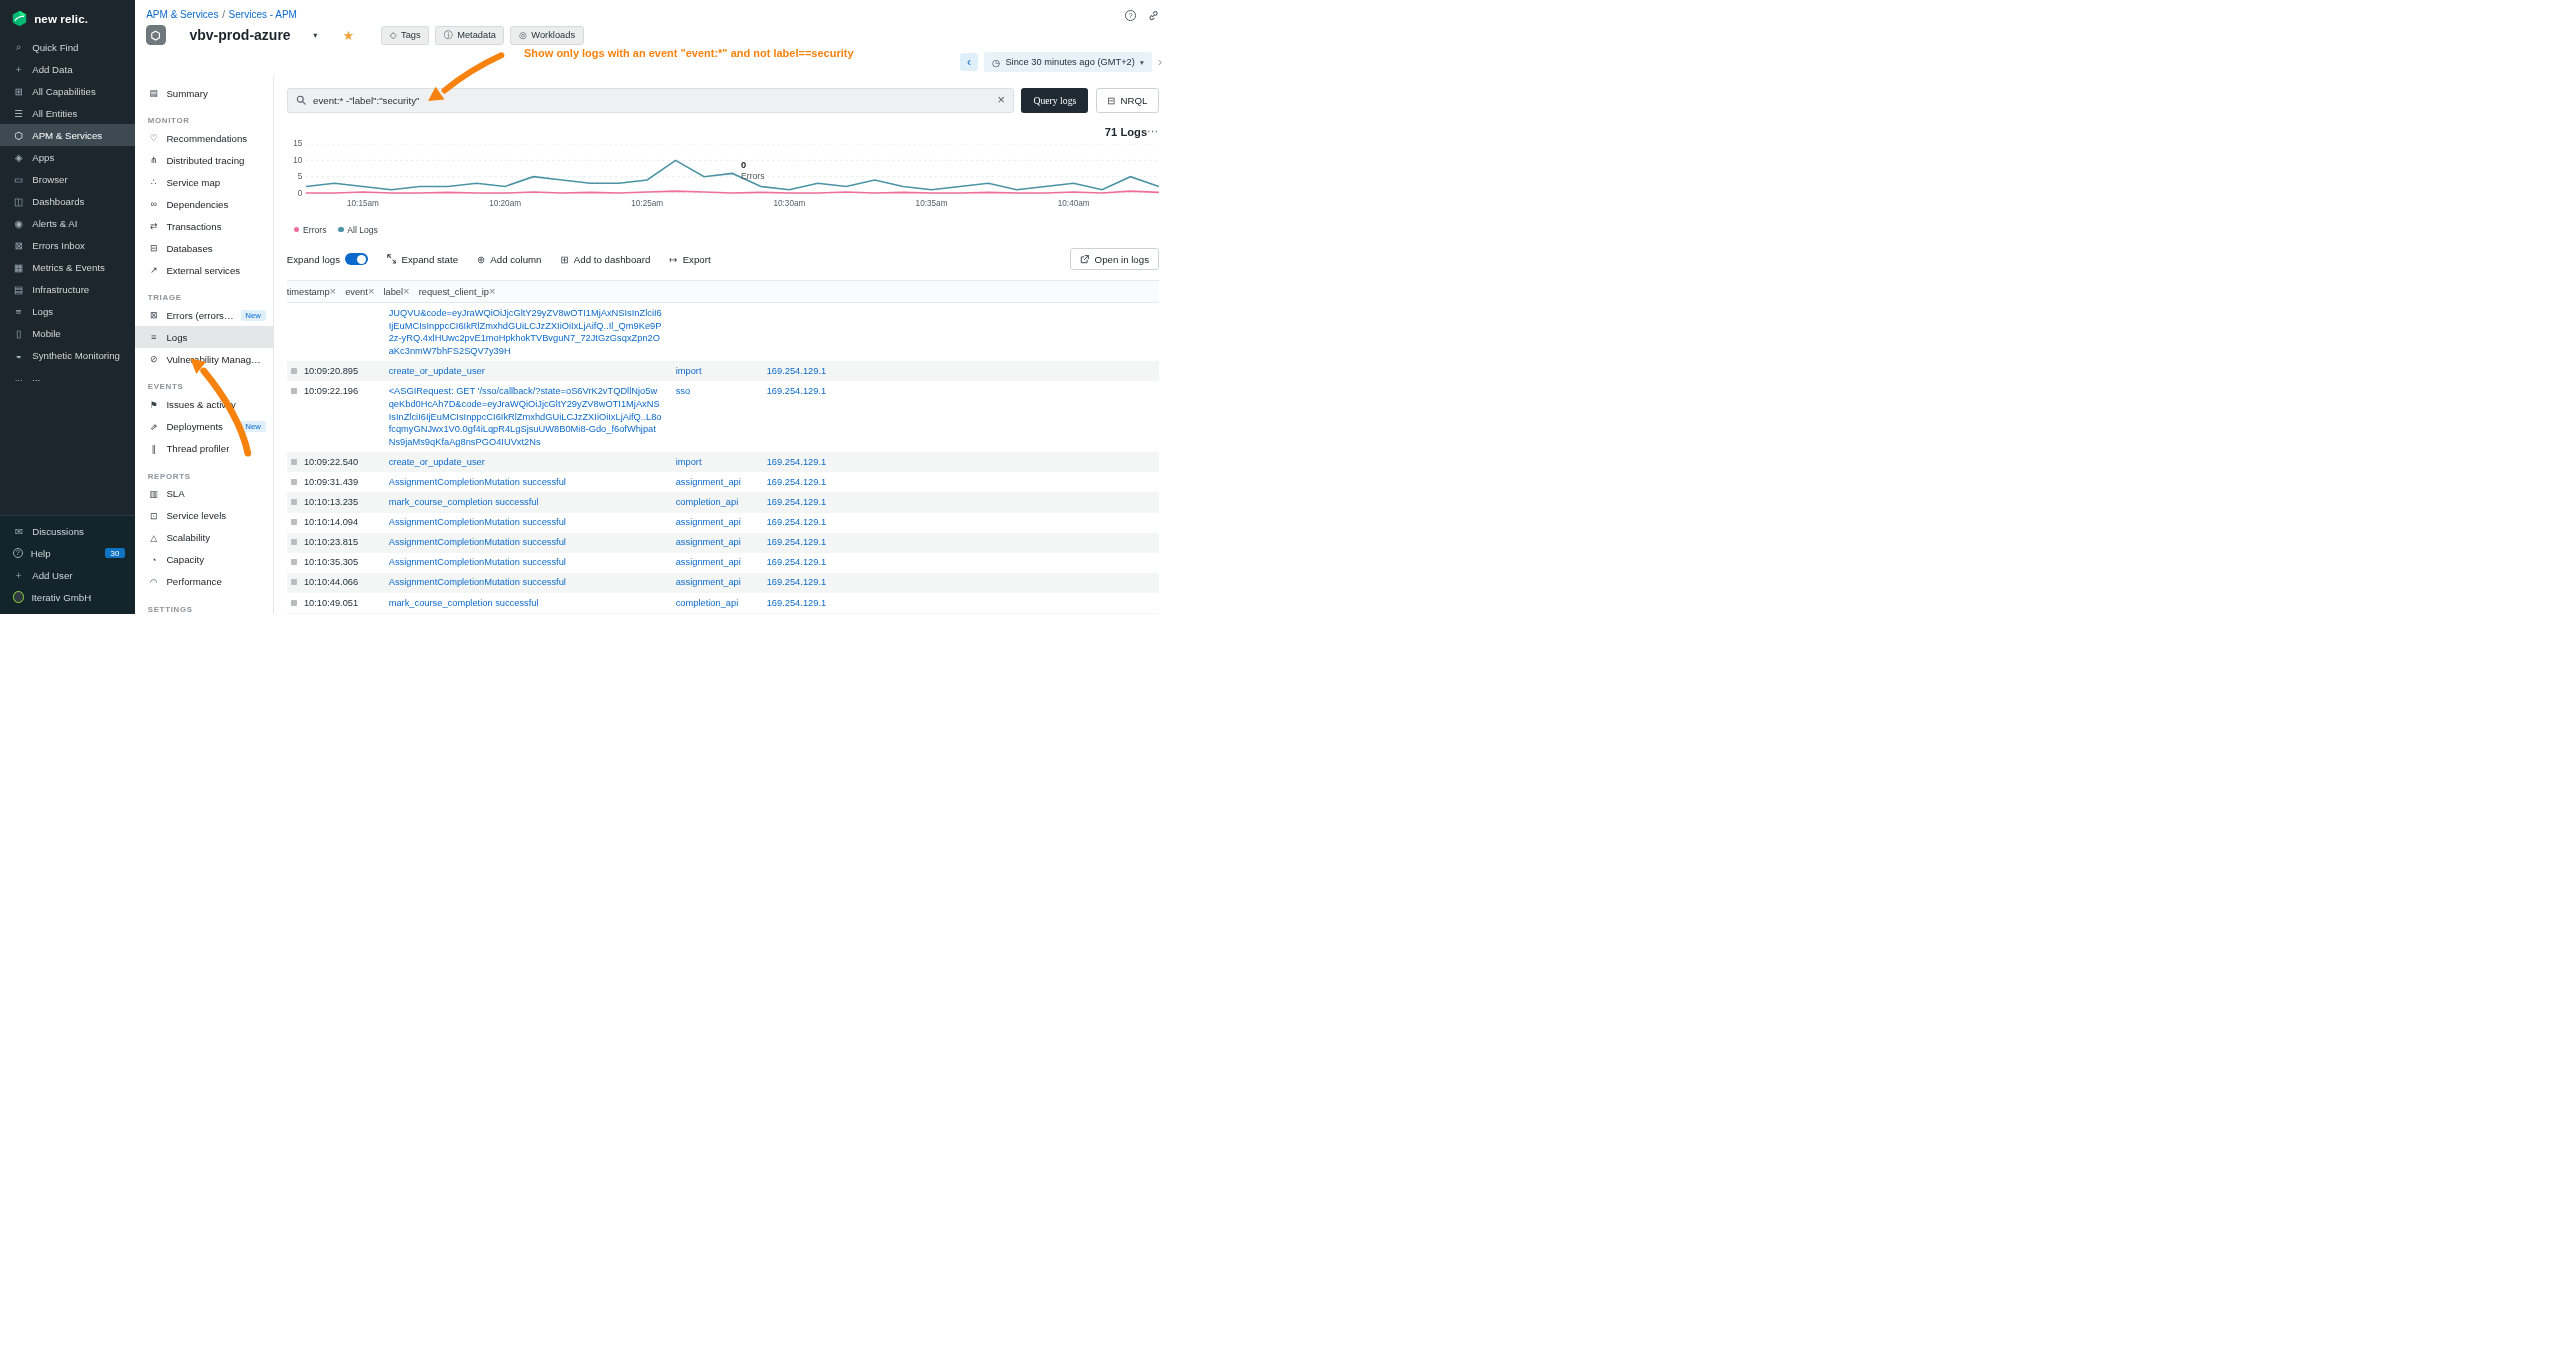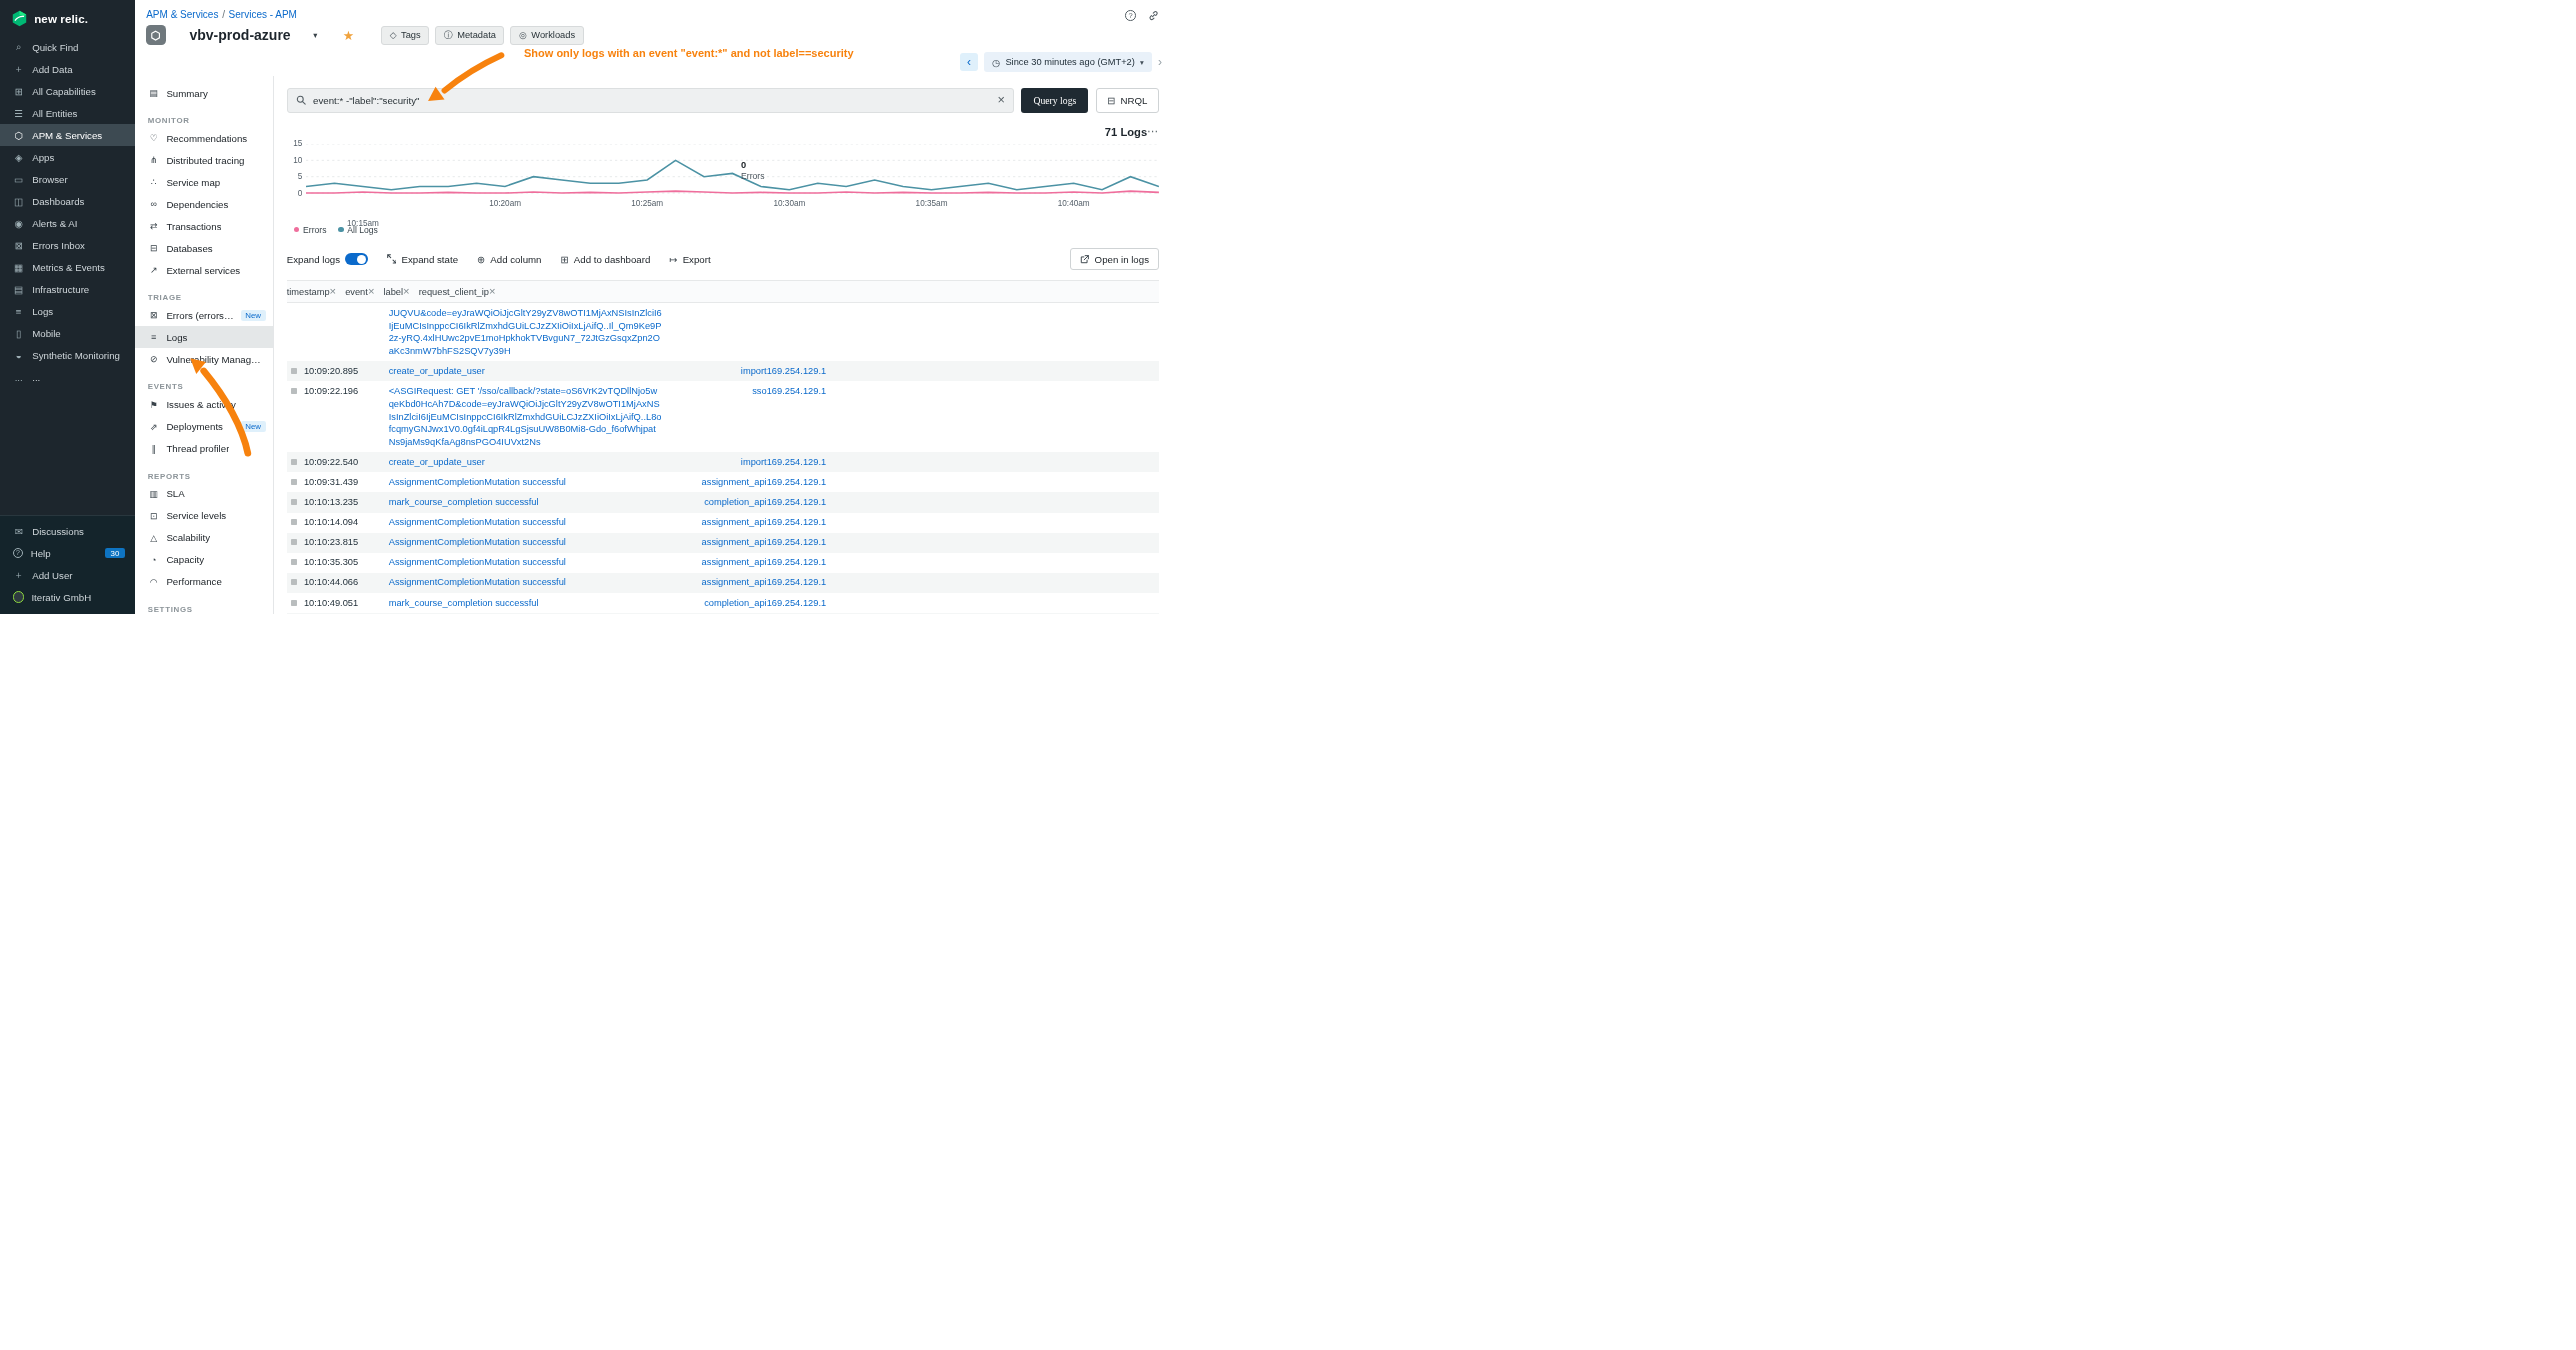--- a/index.html
+++ b/index.html
@@ -86,21 +86,21 @@
   .toggle .knob { position:absolute; right:1.5px; top:1.5px; width:9px; height:9px; border-radius:50%; background:#fff; }
   .tb-right { margin-left:auto; }
   .btn-outline { height:22.4px; padding:0 9px; background:#fff; border:0.7px solid #cfd3d5; border-radius:3px; font-size:9.7px; color:#20262b; display:flex; align-items:center; gap:5.2px; cursor:pointer; font-family:inherit; }
 
   .ltable { margin-top:9.7px; border-top:0.7px solid #e6e8e9; font-size:9.3px; }
   .thead { display:flex; background:#fafbfc; border-bottom:0.7px solid #e6e8e9; height:22px; align-items:center; color:#39434a; }
   .hcell { display:flex; align-items:center; justify-content:space-between; padding-right:9px; }
   .hcell .hx { color:#818b90; font-size:11.2px; cursor:pointer; line-height:1; }
   .c-ts { width:102px; padding-left:15.7px; flex-shrink:0; }
   .c-event { width:287px; flex-shrink:0; }
-  .c-label { width:91px; flex-shrink:0;text-align:right; }
+  .c-label { width:91px; flex-shrink:0; }
   .c-ip { flex:1; min-width:0; }
   .trow { display:flex; padding:3.7px 0; align-items:flex-start; }
   .trow.alt { background:#f4f6f6; }
   .rcell { line-height:12.7px; }
   .trow .c-ts { display:flex; gap:6.7px; padding-left:4.5px; align-items:flex-start; color:#22303a; }
   .sq { width:6px; height:6px; background:#b9bdbe; border-radius:0.7px; margin-top:3px; flex-shrink:0; cursor:pointer; }
   .link { color:#0b6acb; text-decoration:none; cursor:pointer; }
   .c-event .link { display:block; word-break:break-all; padding-right:13.5px; }
 
   
@@ -430,21 +430,21 @@
           <div class="plot" data-name="chart-plot-area">
             <svg id="chart-svg" viewBox="0 0 1140 70" preserveAspectRatio="none" data-name="chart-canvas">
                 <line x1="0" y1="66" x2="1140" y2="66" stroke="#dfe3e4" stroke-width="1" stroke-dasharray="3,4"></line>
                 <line x1="0" y1="44" x2="1140" y2="44" stroke="#dfe3e4" stroke-width="1" stroke-dasharray="3,4"></line>
                 <line x1="0" y1="22" x2="1140" y2="22" stroke="#dfe3e4" stroke-width="1" stroke-dasharray="3,4"></line>
                 <line x1="0" y1="0" x2="1140" y2="0" stroke="#dfe3e4" stroke-width="1" stroke-dasharray="3,4"></line>
                 <polyline points="0.0,66.0 38.0,66.0 76.0,64.7 114.0,66.0 152.0,66.0 190.0,65.1 228.0,66.0 266.0,66.0 304.0,64.7 342.0,66.0 380.0,65.1 418.0,66.0 456.0,64.7 494.0,63.4 532.0,64.7 570.0,66.0 608.0,65.1 646.0,66.0 684.0,66.0 722.0,64.7 760.0,66.0 798.0,65.1 836.0,66.0 874.0,66.0 912.0,65.1 950.0,66.0 988.0,66.0 1026.0,64.7 1064.0,66.0 1102.0,63.4 1140.0,65.1" fill="none" stroke="#ef6e9c" stroke-width="1.6" vector-effect="non-scaling-stroke"></polyline>
                 <polyline points="0.0,57.2 38.0,52.8 76.0,57.2 114.0,61.6 152.0,57.2 190.0,57.2 228.0,52.8 266.0,57.2 304.0,44.0 342.0,48.4 380.0,52.8 418.0,52.8 456.0,48.4 494.0,22.0 532.0,44.0 570.0,39.6 608.0,57.2 646.0,61.6 684.0,52.8 722.0,57.2 760.0,48.4 798.0,57.2 836.0,61.6 874.0,57.2 912.0,52.8 950.0,61.6 988.0,57.2 1026.0,52.8 1064.0,61.6 1102.0,44.0 1140.0,57.2" fill="none" stroke="#4b92a4" stroke-width="1.6" vector-effect="non-scaling-stroke"></polyline>
               </svg>
             <div id="chart-ticks" data-name="chart-x-axis">
-                <span class="xtick" data-name="x-axis-tick" style="left: 6.66667%; margin-top: 20px;">10:15am</span>
+                <span class="xtick" data-name="x-axis-tick" style="left: 6.66667%;">10:15am</span>
                 <span class="xtick" data-name="x-axis-tick" style="left: 23.3333%;">10:20am</span>
                 <span class="xtick" data-name="x-axis-tick" style="left: 40%;">10:25am</span>
                 <span class="xtick" data-name="x-axis-tick" style="left: 56.6667%;">10:30am</span>
                 <span class="xtick" data-name="x-axis-tick" style="left: 73.3333%;">10:35am</span>
                 <span class="xtick" data-name="x-axis-tick" style="left: 90%;">10:40am</span>
               </div>
             <div class="chart-anno" data-name="chart-hover-annotation" style="left: 51%;">
               <div class="v" data-name="annotation-value">0</div>
               <div class="l" data-name="annotation-series">Errors</div>
             </div>

